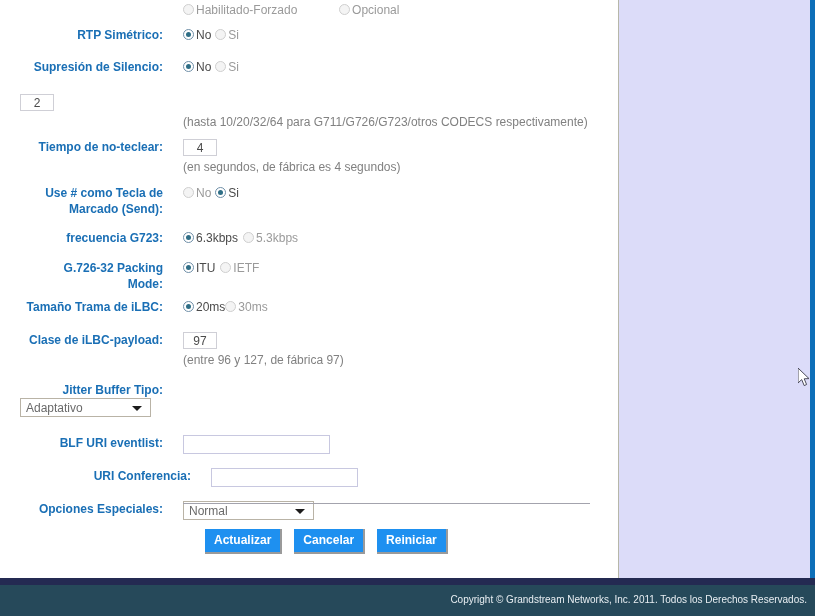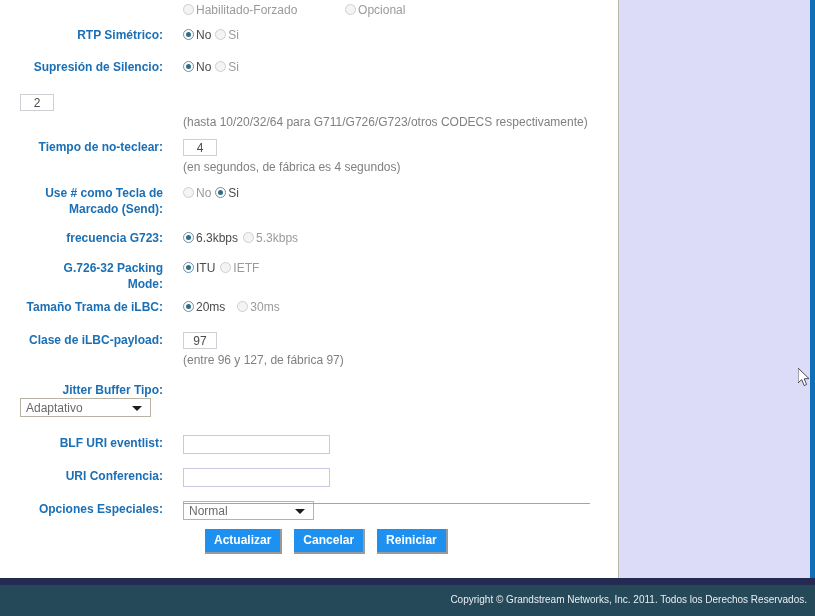--- a/index.html
+++ b/index.html
@@ -93,21 +93,21 @@
   }
   .rb.on::after {
     content: "";
     position: absolute;
     left: 2px; top: 2px;
     width: 5px; height: 5px;
     border-radius: 50%;
     background: #2f6e86;
   }
   .rb.dim { border-color: #cfcfcf; background: #f4f4f4; }
-  .rtxt { color: #4a4a4a; margin-right: 16px; }
+  .rtxt { color: #4a4a4a; margin-right: 10px; }
   .rtxt.dim { color: #9a9a9a; }
   .rtxt.last { margin-right: 0; }
   .rspace { display: inline-block; width: 25px; }
 
   
   input.tiny {
     width: 34px;
     height: 17px;
     box-sizing: border-box;
     border: 1px solid #cfcfd6;
@@ -313,21 +313,21 @@
         <span class="radio-group">
           <span class="rb on"></span><span class="rtxt" style="margin-right:5px;">ITU</span><span class="rb dim"></span><span class="rtxt dim last">IETF</span>
         </span>
       </div>
     </div>
 
     <div class="row" style="margin-top:7px;">
       <div class="lbl">Tamaño Trama de iLBC:</div>
       <div class="ctl">
         <span class="radio-group">
-          <span class="rb on"></span><span class="rtxt" style="margin-right:12px;text-align:right;">20ms</span><span class="rb dim"></span><span class="rtxt dim last">30ms</span>
+          <span class="rb on"></span><span class="rtxt" style="margin-right:0;text-align:right;">20ms</span><span class="rb dim"></span><span class="rtxt dim last">30ms</span>
         </span>
       </div>
     </div>
 
     <div class="row" style="margin-top:17px;">
       <div class="lbl">Clase de iLBC-payload:</div>
       <div class="ctl">
         <input class="tiny" type="text" value="97" style="">
       </div>
     </div>
@@ -346,21 +346,21 @@
       </div>
     </div>
 
     <div class="row" style="margin-top:14px;">
       <div class="lbl">BLF URI eventlist:</div>
       <div class="ctl">
         <input class="wide" type="text" value="" style="">
       </div>
     </div>
 
-    <div class="row" style="margin-top:14px;">
+    <div class="row" style="margin-top:14px;padding-left:28px;">
       <div class="lbl">URI Conferencia:</div>
       <div class="ctl">
         <input class="wide" type="text" value="" style="">
       </div>
     </div>
 
     <div class="row" style="margin-top:14px;">
       <div class="lbl">Opciones Especiales:</div>
       <div class="ctl">
         <span class="sel">

